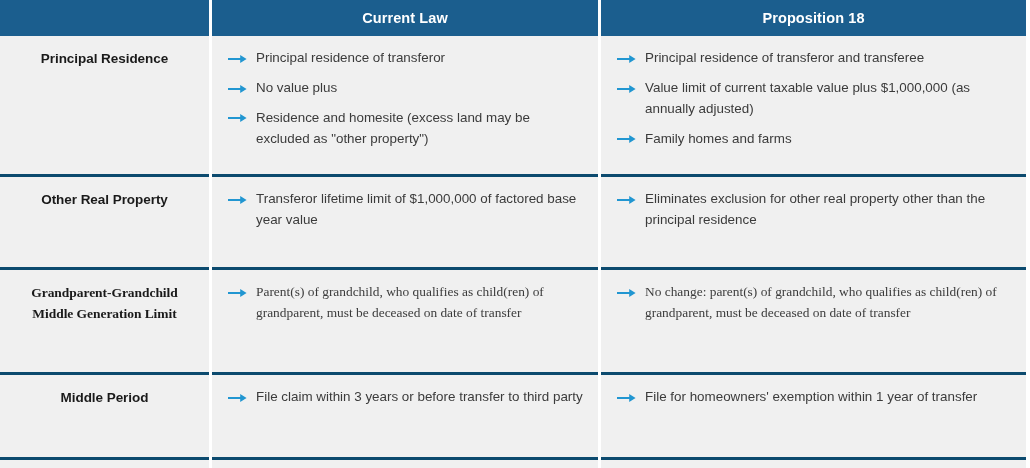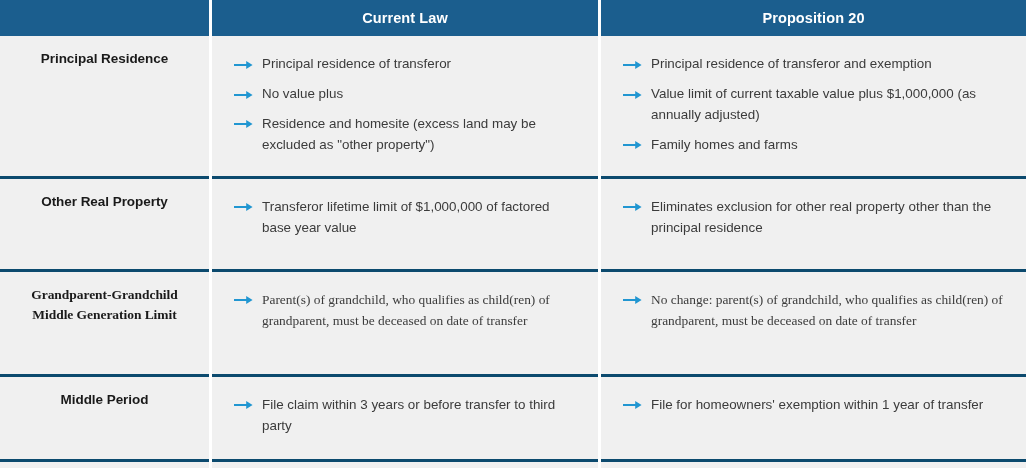--- a/index.html
+++ b/index.html
@@ -106,21 +106,21 @@
     line-height: 1.52;
     letter-spacing: -0.05px;
   }
 
   td.cell {
     padding: 12px 14px 14px 14px;
   }
 
   ul.bullets {
     list-style: none;
-    margin: 6px;
+    margin: 0;
     padding: 0;
   }
   ul.bullets li {
     position: relative;
     padding-left: 30px;
     margin: 0 0 9px 0;
     font-size: 13.4px;
     line-height: 1.56;
     color: #3b3b3b;
   }
@@ -158,21 +158,21 @@
     <thead>
       <tr class="head-row">
         <th class="head-blank"></th>
         <th class="vsep-head">
             <span class="vline"></span>
           </th>
         <th class="head-cell">Current Law</th>
         <th class="vsep-head">
             <span class="vline"></span>
           </th>
-        <th class="head-cell">Proposition 20</th>
+        <th class="head-cell">Proposition 18</th>
       </tr>
     </thead>
     <tbody id="tbody">
         <tr class="r0">
           <td class="lbl">Principal Residence</td>
           <td class="vsep">
             <span class="vline"></span>
           </td>
           <td class="cell">
             <ul class="bullets">
@@ -195,21 +195,21 @@
           </td>
           <td class="vsep">
             <span class="vline"></span>
           </td>
           <td class="cell">
             <ul class="bullets">
               <li><span class="arrow-icon">
                   <svg width="19" height="10" viewBox="0 0 19 10" xmlns="http://www.w3.org/2000/svg">
                     <path d="M0 4.1 H12.2 V1.0 L18.6 5.0 L12.2 9.0 V5.9 H0 Z" fill="#2196d1"></path>
                   </svg>
-                </span><span>Principal residence of transferor and exemption</span></li>
+                </span><span>Principal residence of transferor and transferee</span></li>
               <li><span class="arrow-icon">
                   <svg width="19" height="10" viewBox="0 0 19 10" xmlns="http://www.w3.org/2000/svg">
                     <path d="M0 4.1 H12.2 V1.0 L18.6 5.0 L12.2 9.0 V5.9 H0 Z" fill="#2196d1"></path>
                   </svg>
                 </span><span>Value limit of current taxable value plus $1,000,000 (as annually adjusted)</span></li>
               <li><span class="arrow-icon">
                   <svg width="19" height="10" viewBox="0 0 19 10" xmlns="http://www.w3.org/2000/svg">
                     <path d="M0 4.1 H12.2 V1.0 L18.6 5.0 L12.2 9.0 V5.9 H0 Z" fill="#2196d1"></path>
                   </svg>
                 </span><span>Family homes and farms</span></li>

